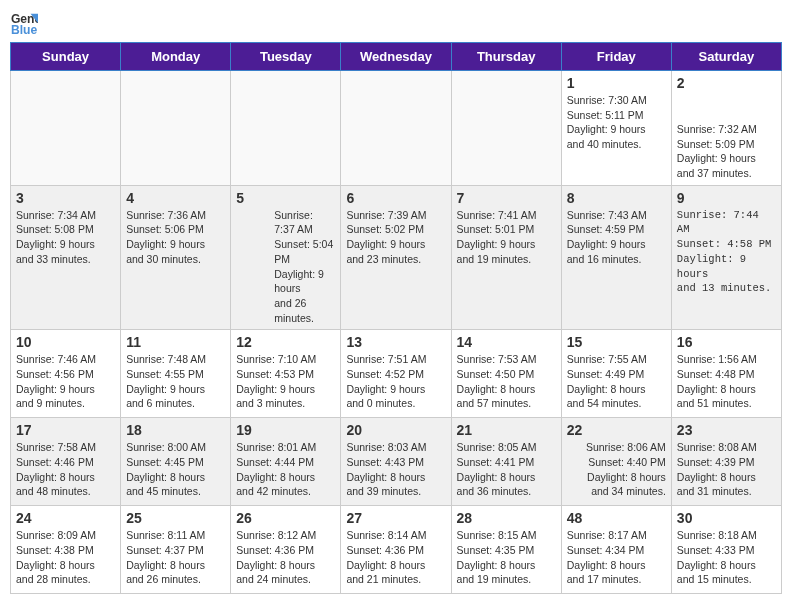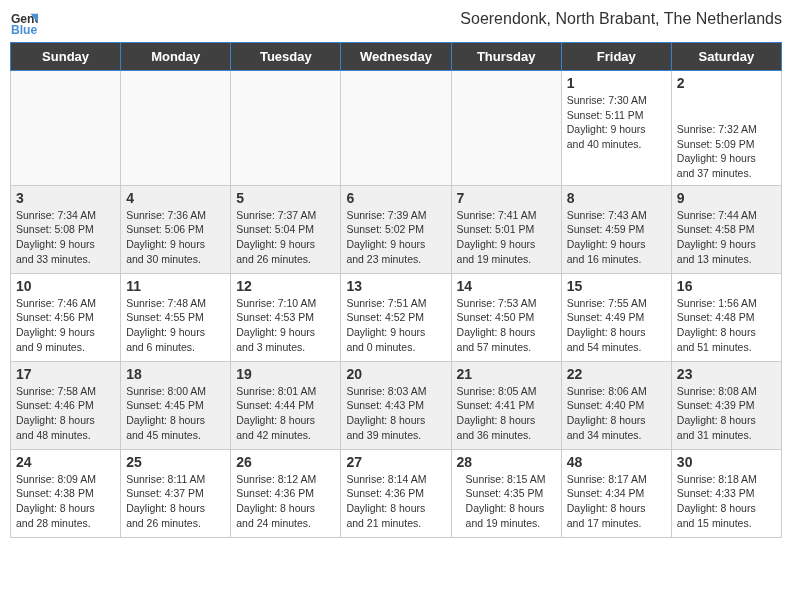--- a/index.html
+++ b/index.html
@@ -36,21 +36,21 @@
     .subtitle {
       font-size: 16px;
       color: #333;
     }
     table {
       width: 100%;
       border-collapse: collapse;
       table-layout: fixed;
     }
     th {
-      background: #404040;
+      background: #4c1d95;
       color: #fff;
       font-size: 13px;
       font-weight: bold;
       padding: 6px 4px;
       text-align: center;
       border: 1px solid #3a80c9;
     }
     td {
       border: 1px solid #ccc;
       vertical-align: top;
@@ -82,21 +82,20 @@
 
 <div class="header-area">
   <div class="logo">
     <svg class="logo-icon" viewBox="0 0 30 30">
       <text x="1" y="14" font-size="13" font-weight="bold" fill="#333">General</text>
       <text x="1" y="26" font-size="13" font-weight="bold" fill="#4a90d9">Blue</text>
       <polygon points="22,4 30,4 30,14" fill="#4a90d9"></polygon>
     </svg>
   </div>
   <div class="title-area">
-    <div class="subtitle">Soerendonk, North Brabant, The Netherlands</div>
   </div>
 </div>
 
 <table>
   <thead>
     <tr>
     <th>Sunday</th>
         <th>Monday</th>
         <th>Tuesday</th>
         <th>Wednesday</th>
@@ -137,21 +136,21 @@
         </td>
         <td class="shade">
           <span class="day-num">4</span>
           <div class="day-info" style="white-space: pre-line;">Sunrise: 7:36 AM
 Sunset: 5:06 PM
 Daylight: 9 hours
 and 30 minutes.</div>
         </td>
         <td class="shade">
           <span class="day-num">5</span>
-          <div class="day-info" style="white-space: pre-line;">Sunrise: 7:37 AM
+          <div class="day-info" style="white-space: pre-line; margin-left: 38px;">Sunrise: 7:37 AM
 Sunset: 5:04 PM
 Daylight: 9 hours
 and 26 minutes.</div>
         </td>
         <td class="shade">
           <span class="day-num">6</span>
           <div class="day-info" style="white-space: pre-line;">Sunrise: 7:39 AM
 Sunset: 5:02 PM
 Daylight: 9 hours
 and 23 minutes.</div>
@@ -165,21 +164,21 @@
         </td>
         <td class="shade">
           <span class="day-num">8</span>
           <div class="day-info" style="white-space: pre-line;">Sunrise: 7:43 AM
 Sunset: 4:59 PM
 Daylight: 9 hours
 and 16 minutes.</div>
         </td>
         <td class="shade">
           <span class="day-num">9</span>
-          <div class="day-info" style="white-space: pre-line;">Sunrise: 7:44 AM
+          <div class="day-info" style="white-space: pre-line; font-family: Liberation Mono, monospace;">Sunrise: 7:44 AM
 Sunset: 4:58 PM
 Daylight: 9 hours
 and 13 minutes.</div>
         </td>
       </tr>
       <tr>
         <td>
           <span class="day-num">10</span>
           <div class="day-info" style="white-space: pre-line;">Sunrise: 7:46 AM
 Sunset: 4:56 PM
@@ -260,21 +259,21 @@
         </td>
         <td class="shade">
           <span class="day-num">21</span>
           <div class="day-info" style="white-space: pre-line;">Sunrise: 8:05 AM
 Sunset: 4:41 PM
 Daylight: 8 hours
 and 36 minutes.</div>
         </td>
         <td class="shade">
           <span class="day-num">22</span>
-          <div class="day-info" style="white-space: pre-line;">Sunrise: 8:06 AM
+          <div class="day-info" style="white-space: pre-line; text-align: right;">Sunrise: 8:06 AM
 Sunset: 4:40 PM
 Daylight: 8 hours
 and 34 minutes.</div>
         </td>
         <td class="shade">
           <span class="day-num">23</span>
           <div class="day-info" style="white-space: pre-line;">Sunrise: 8:08 AM
 Sunset: 4:39 PM
 Daylight: 8 hours
 and 31 minutes.</div>
@@ -304,21 +303,21 @@
         </td>
         <td>
           <span class="day-num">27</span>
           <div class="day-info" style="white-space: pre-line;">Sunrise: 8:14 AM
 Sunset: 4:36 PM
 Daylight: 8 hours
 and 21 minutes.</div>
         </td>
         <td>
           <span class="day-num">28</span>
-          <div class="day-info" style="white-space: pre-line; margin-left: 9px;">Sunrise: 8:15 AM
+          <div class="day-info" style="white-space: pre-line;">Sunrise: 8:15 AM
 Sunset: 4:35 PM
 Daylight: 8 hours
 and 19 minutes.</div>
         </td>
         <td>
           <span class="day-num">48</span>
           <div class="day-info" style="white-space: pre-line;">Sunrise: 8:17 AM
 Sunset: 4:34 PM
 Daylight: 8 hours
 and 17 minutes.</div>

